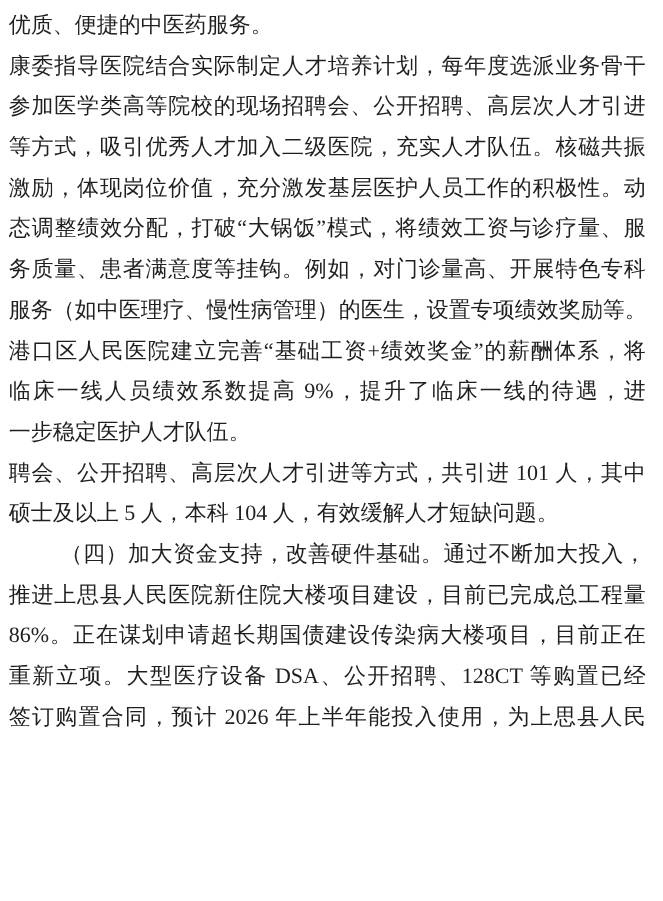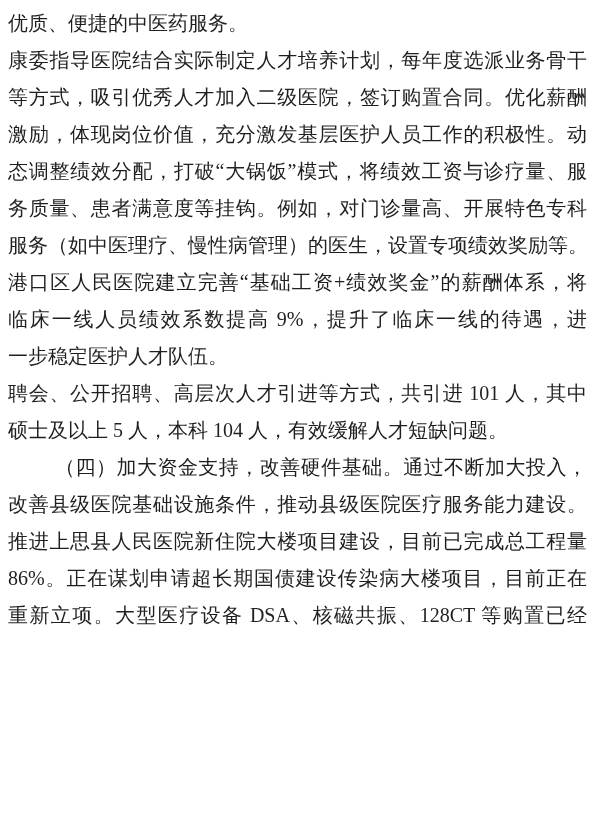--- a/index.html
+++ b/index.html
@@ -36,28 +36,29 @@
   .line.indent-sm {
     text-indent: 1.9em;
   }
 </style>
 </head>
 <body>
 
 <div class="page">
   <div class="line end">优质、便捷的中医药服务。</div>
   <div class="line">康委指导医院结合实际制定人才培养计划，每年度选派业务骨干</div>
-  <div class="line">等方式，吸引优秀人才加入二级医院，签订购置合同。优化薪酬</div>
+  <div class="line">参加医学类高等院校的现场招聘会、公开招聘、高层次人才引进</div>
+  <div class="line">等方式，吸引优秀人才加入二级医院，充实人才队伍。核磁共振</div>
   <div class="line">激励，体现岗位价值，充分激发基层医护人员工作的积极性。动</div>
   <div class="line">态调整绩效分配，打破“大锅饭”模式，将绩效工资与诊疗量、服</div>
   <div class="line">务质量、患者满意度等挂钩。例如，对门诊量高、开展特色专科</div>
   <div class="line">服务（如中医理疗、慢性病管理）的医生，设置专项绩效奖励等。</div>
   <div class="line">港口区人民医院建立完善“基础工资+绩效奖金”的薪酬体系，将</div>
   <div class="line">临床一线人员绩效系数提高 9%，提升了临床一线的待遇，进</div>
   <div class="line end">一步稳定医护人才队伍。</div>
   <div class="line">聘会、公开招聘、高层次人才引进等方式，共引进 101 人，其中</div>
   <div class="line end">硕士及以上 5 人，本科 104 人，有效缓解人才短缺问题。</div>
   <div class="line indent">（四）加大资金支持，改善硬件基础。通过不断加大投入，</div>
-  <div class="line">改善县级医院基础设施条件，推动县级医院医疗服务能力建设。</div>
   <div class="line">推进上思县人民医院新住院大楼项目建设，目前已完成总工程量</div>
   <div class="line">86%。正在谋划申请超长期国债建设传染病大楼项目，目前正在</div>
-  <div class="line">重新立项。大型医疗设备 DSA、核磁共振、128CT 等购置已经</div>
+  <div class="line">重新立项。大型医疗设备 DSA、公开招聘、128CT 等购置已经</div>
+  <div class="line">签订购置合同，预计 2026 年上半年能投入使用，为上思县人民</div>
 </div>
 
 </body></html>

